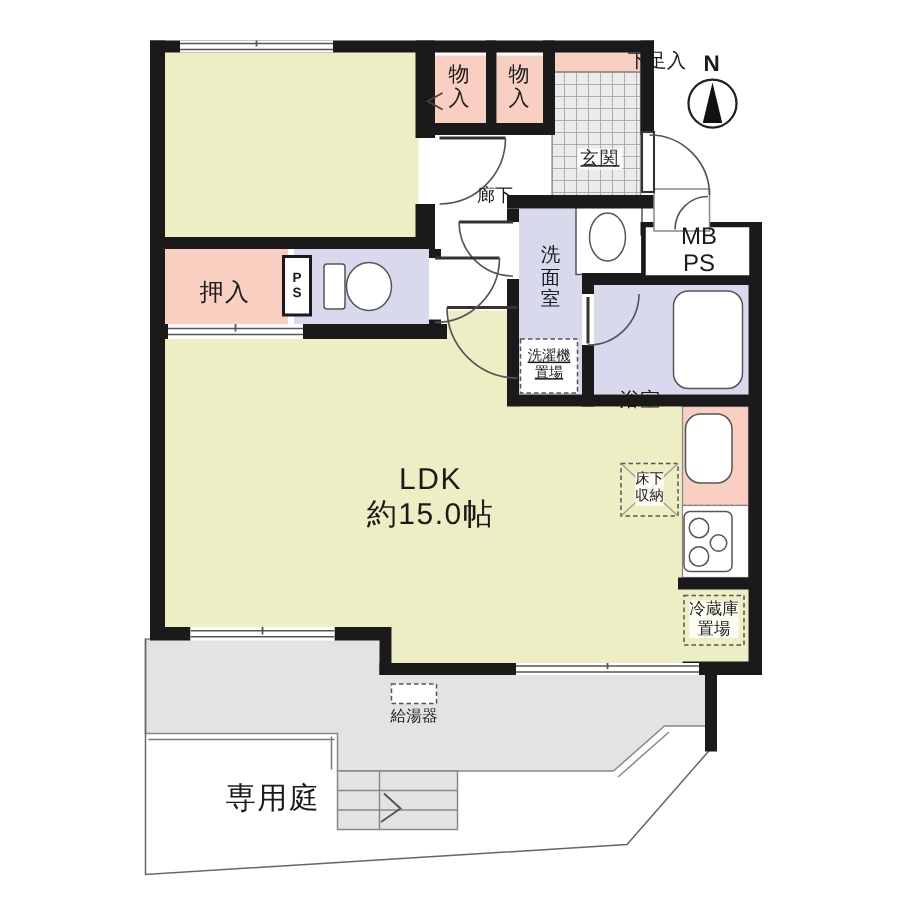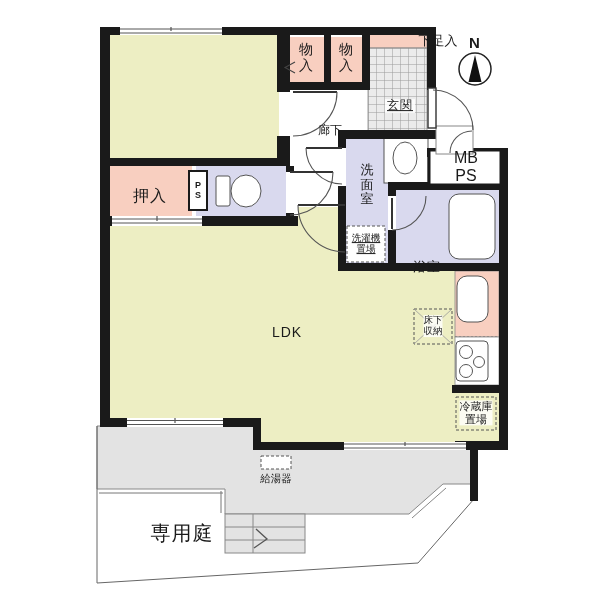--- a/index.html
+++ b/index.html
@@ -5,21 +5,21 @@
   html,body{margin:0;padding:0;background:#fff;}
   #plan{position:relative;width:600px;height:600px;background:#ffffff;overflow:hidden;
         font-family:"Liberation Sans","DejaVu Sans",sans-serif;color:#1a1a1a;}
   #plan svg{position:absolute;left:0;top:0;}
   .lbl{position:absolute;transform:translate(-50%,-50%);text-align:center;
        white-space:nowrap;line-height:1.15;font-weight:500;letter-spacing:1px;}
   .lbl .ln{display:block;}
   .vtext{white-space:normal;word-break:break-all;width:1.15em;line-height:1.12;letter-spacing:0;}
   .halo{background:rgba(255,255,255,.85);padding:0 2px;}
   .sm{font-size:10px;letter-spacing:0;}
-  .room-big{font-size:14px;}
+  .room-big{font-size:20px;}
 </style>
 </head>
 <body>
 
 <div id="plan">
   <svg width="600" height="600" viewBox="0 0 600 600">
     <defs>
       <pattern id="tile" width="8" height="8" patternUnits="userSpaceOnUse">
         <rect width="8" height="8" fill="#ebebeb"></rect>
         <path d="M0,0H8M0,0V8" stroke="#9a9a9a" stroke-width="1" fill="none"></path>
@@ -183,20 +183,21 @@
     </g>
 
     <g>
       <circle cx="475" cy="69" r="16" fill="#fff" stroke="#222" stroke-width="1.5"></circle>
       <path d="M475,55 L468.5,82 L481.5,82 Z" fill="#111"></path>
     </g>
   </svg>
 
   <div class="lbl room-big" style="left:287px;top:332px;">
     <span class="ln">LDK</span>
+    <span class="ln">約15.0帖</span>
   </div>
   <div class="lbl" style="left:150px;top:196px;font-size:16px;">押入</div>
   <div class="lbl vtext" style="left:306px;top:58px;font-size:14px;">物入</div>
   <div class="lbl vtext" style="left:346px;top:58px;font-size:14px;">物入</div>
   <div class="lbl" style="left:398px;top:41px;font-size:13px;letter-spacing:0;margin-left:40px;">下足入</div>
   <div class="lbl halo" style="left:400px;top:106px;font-size:12px;text-decoration:underline;">玄関</div>
   <div class="lbl" style="left:330px;top:131px;font-size:12px;letter-spacing:0;">廊下</div>
   <div class="lbl vtext" style="left:366px;top:185px;font-size:13px;text-align:right;">洗面室</div>
   <div class="lbl" style="left:427px;top:244px;font-size:13px;margin-top:23px;">浴室</div>
   <div class="lbl vtext" style="left:198px;top:190px;font-size:9px;font-weight:600;">PS</div>

